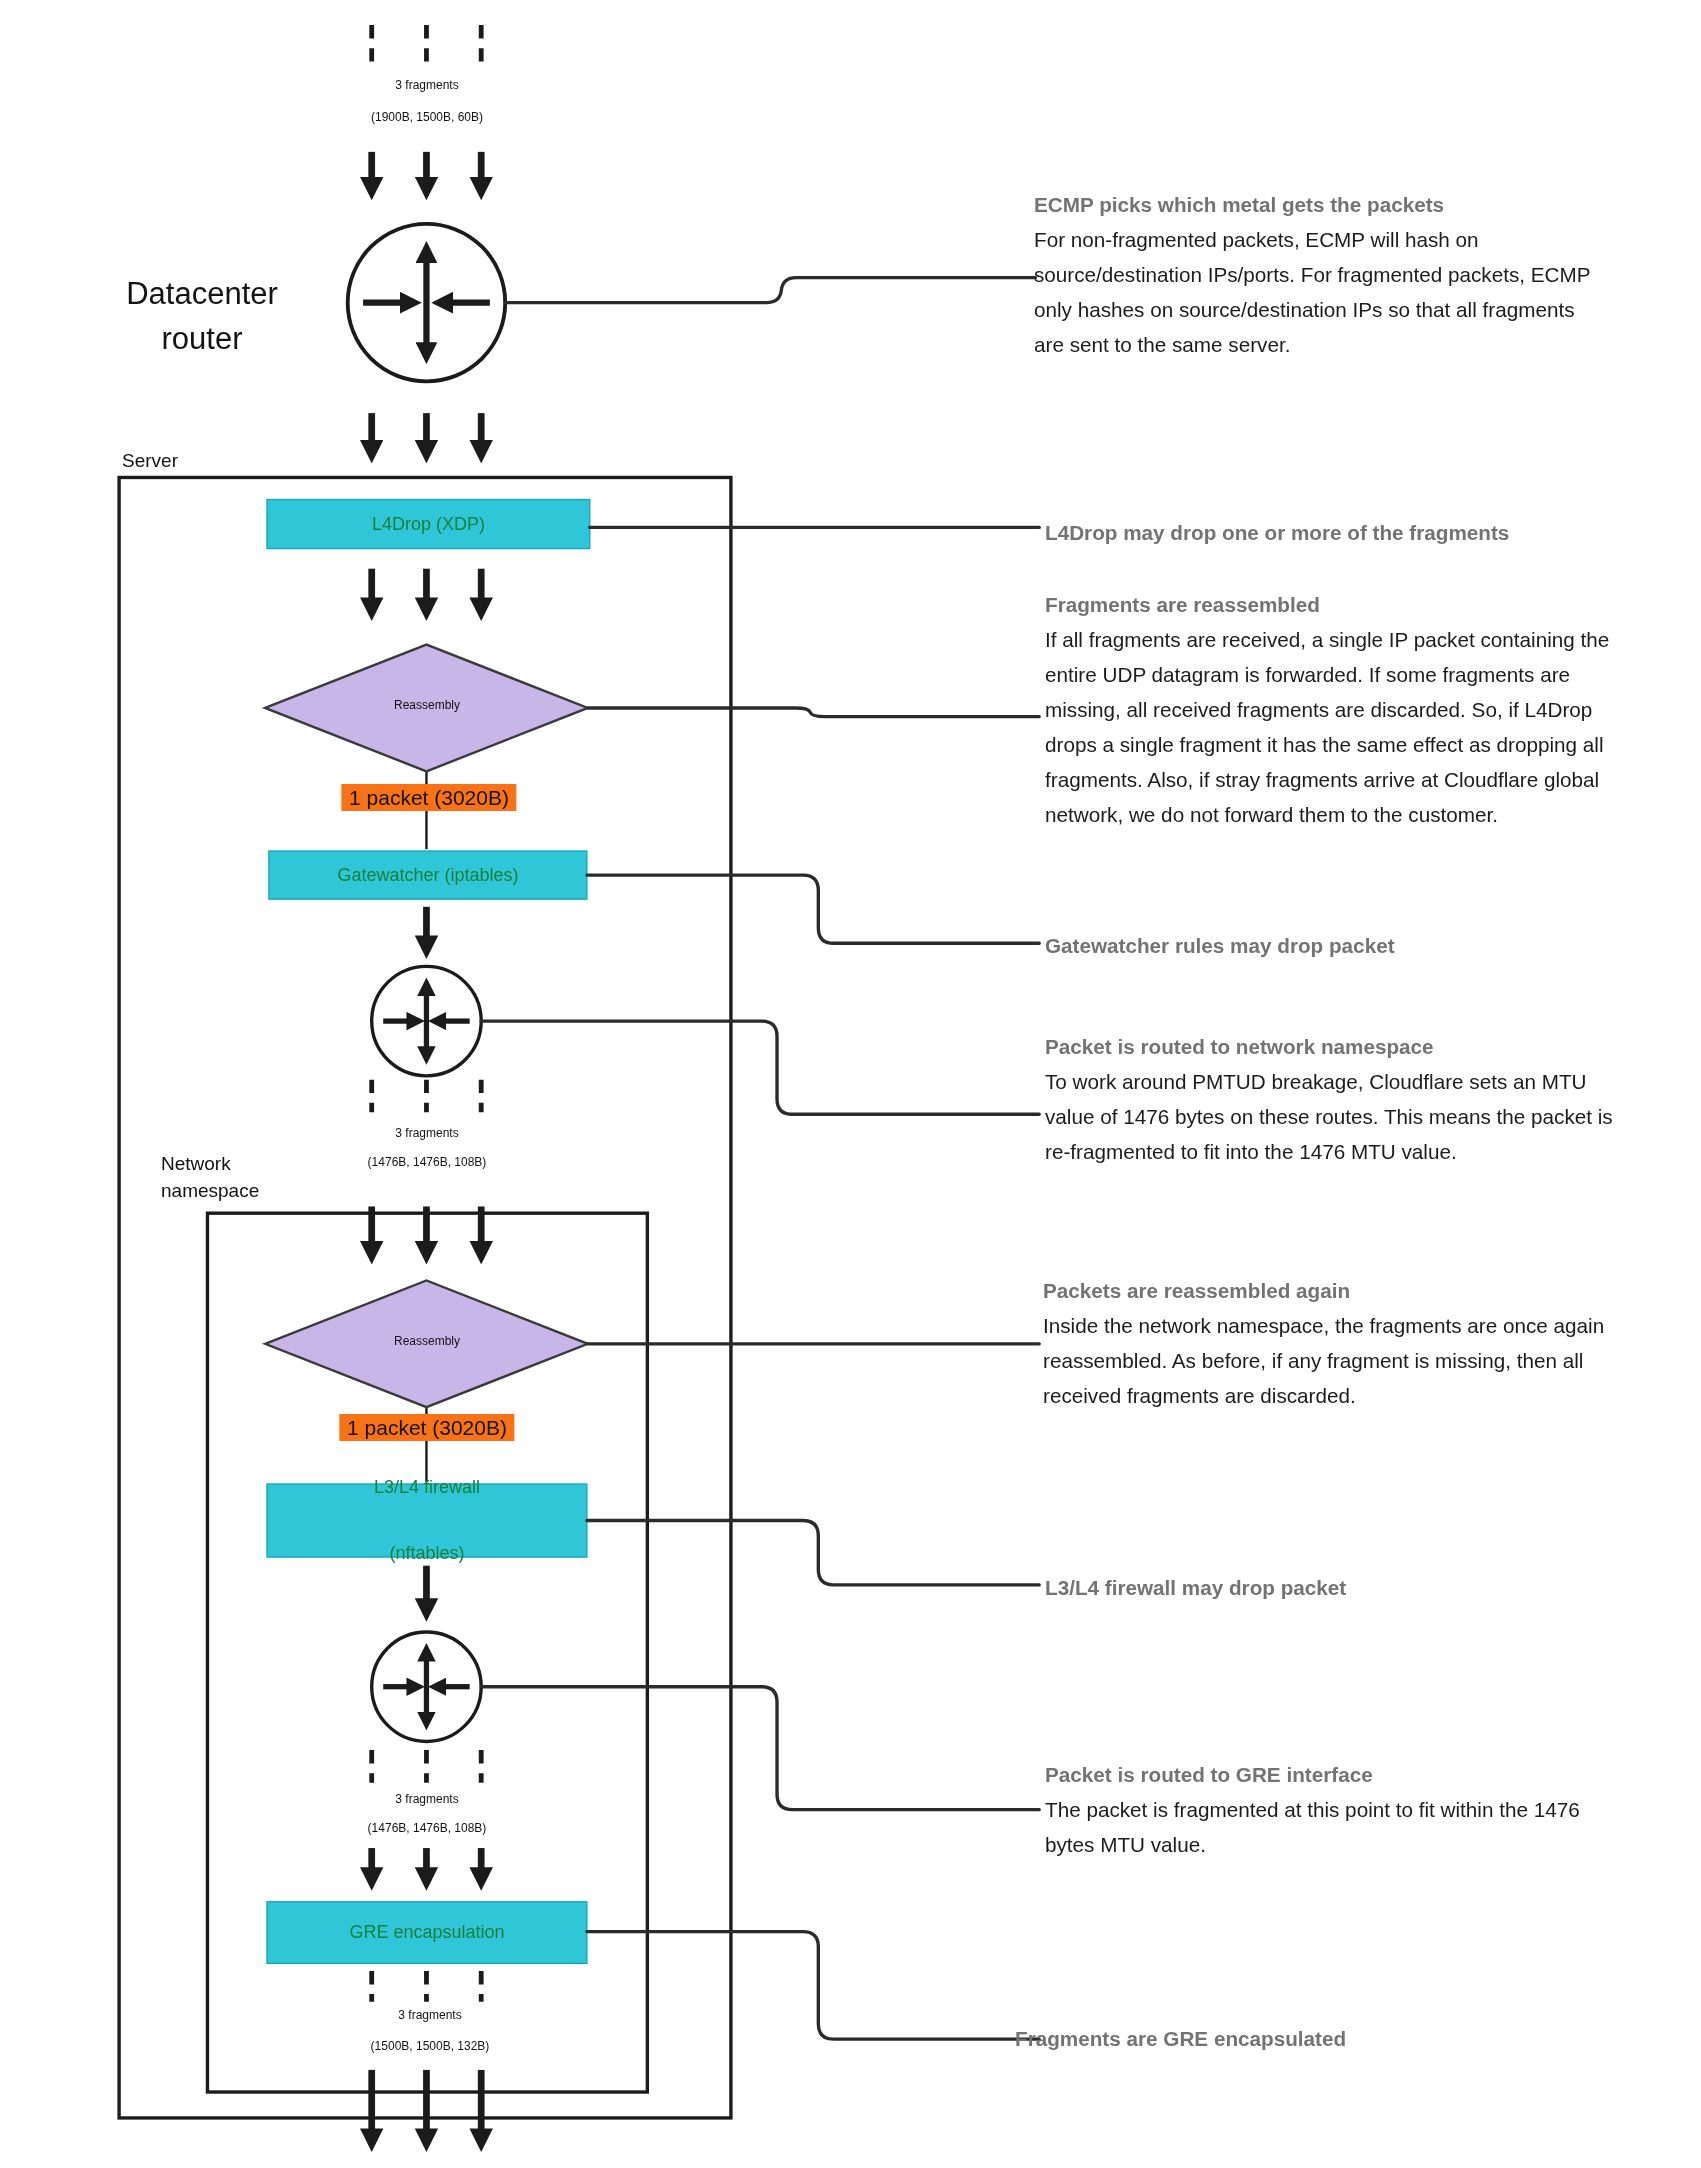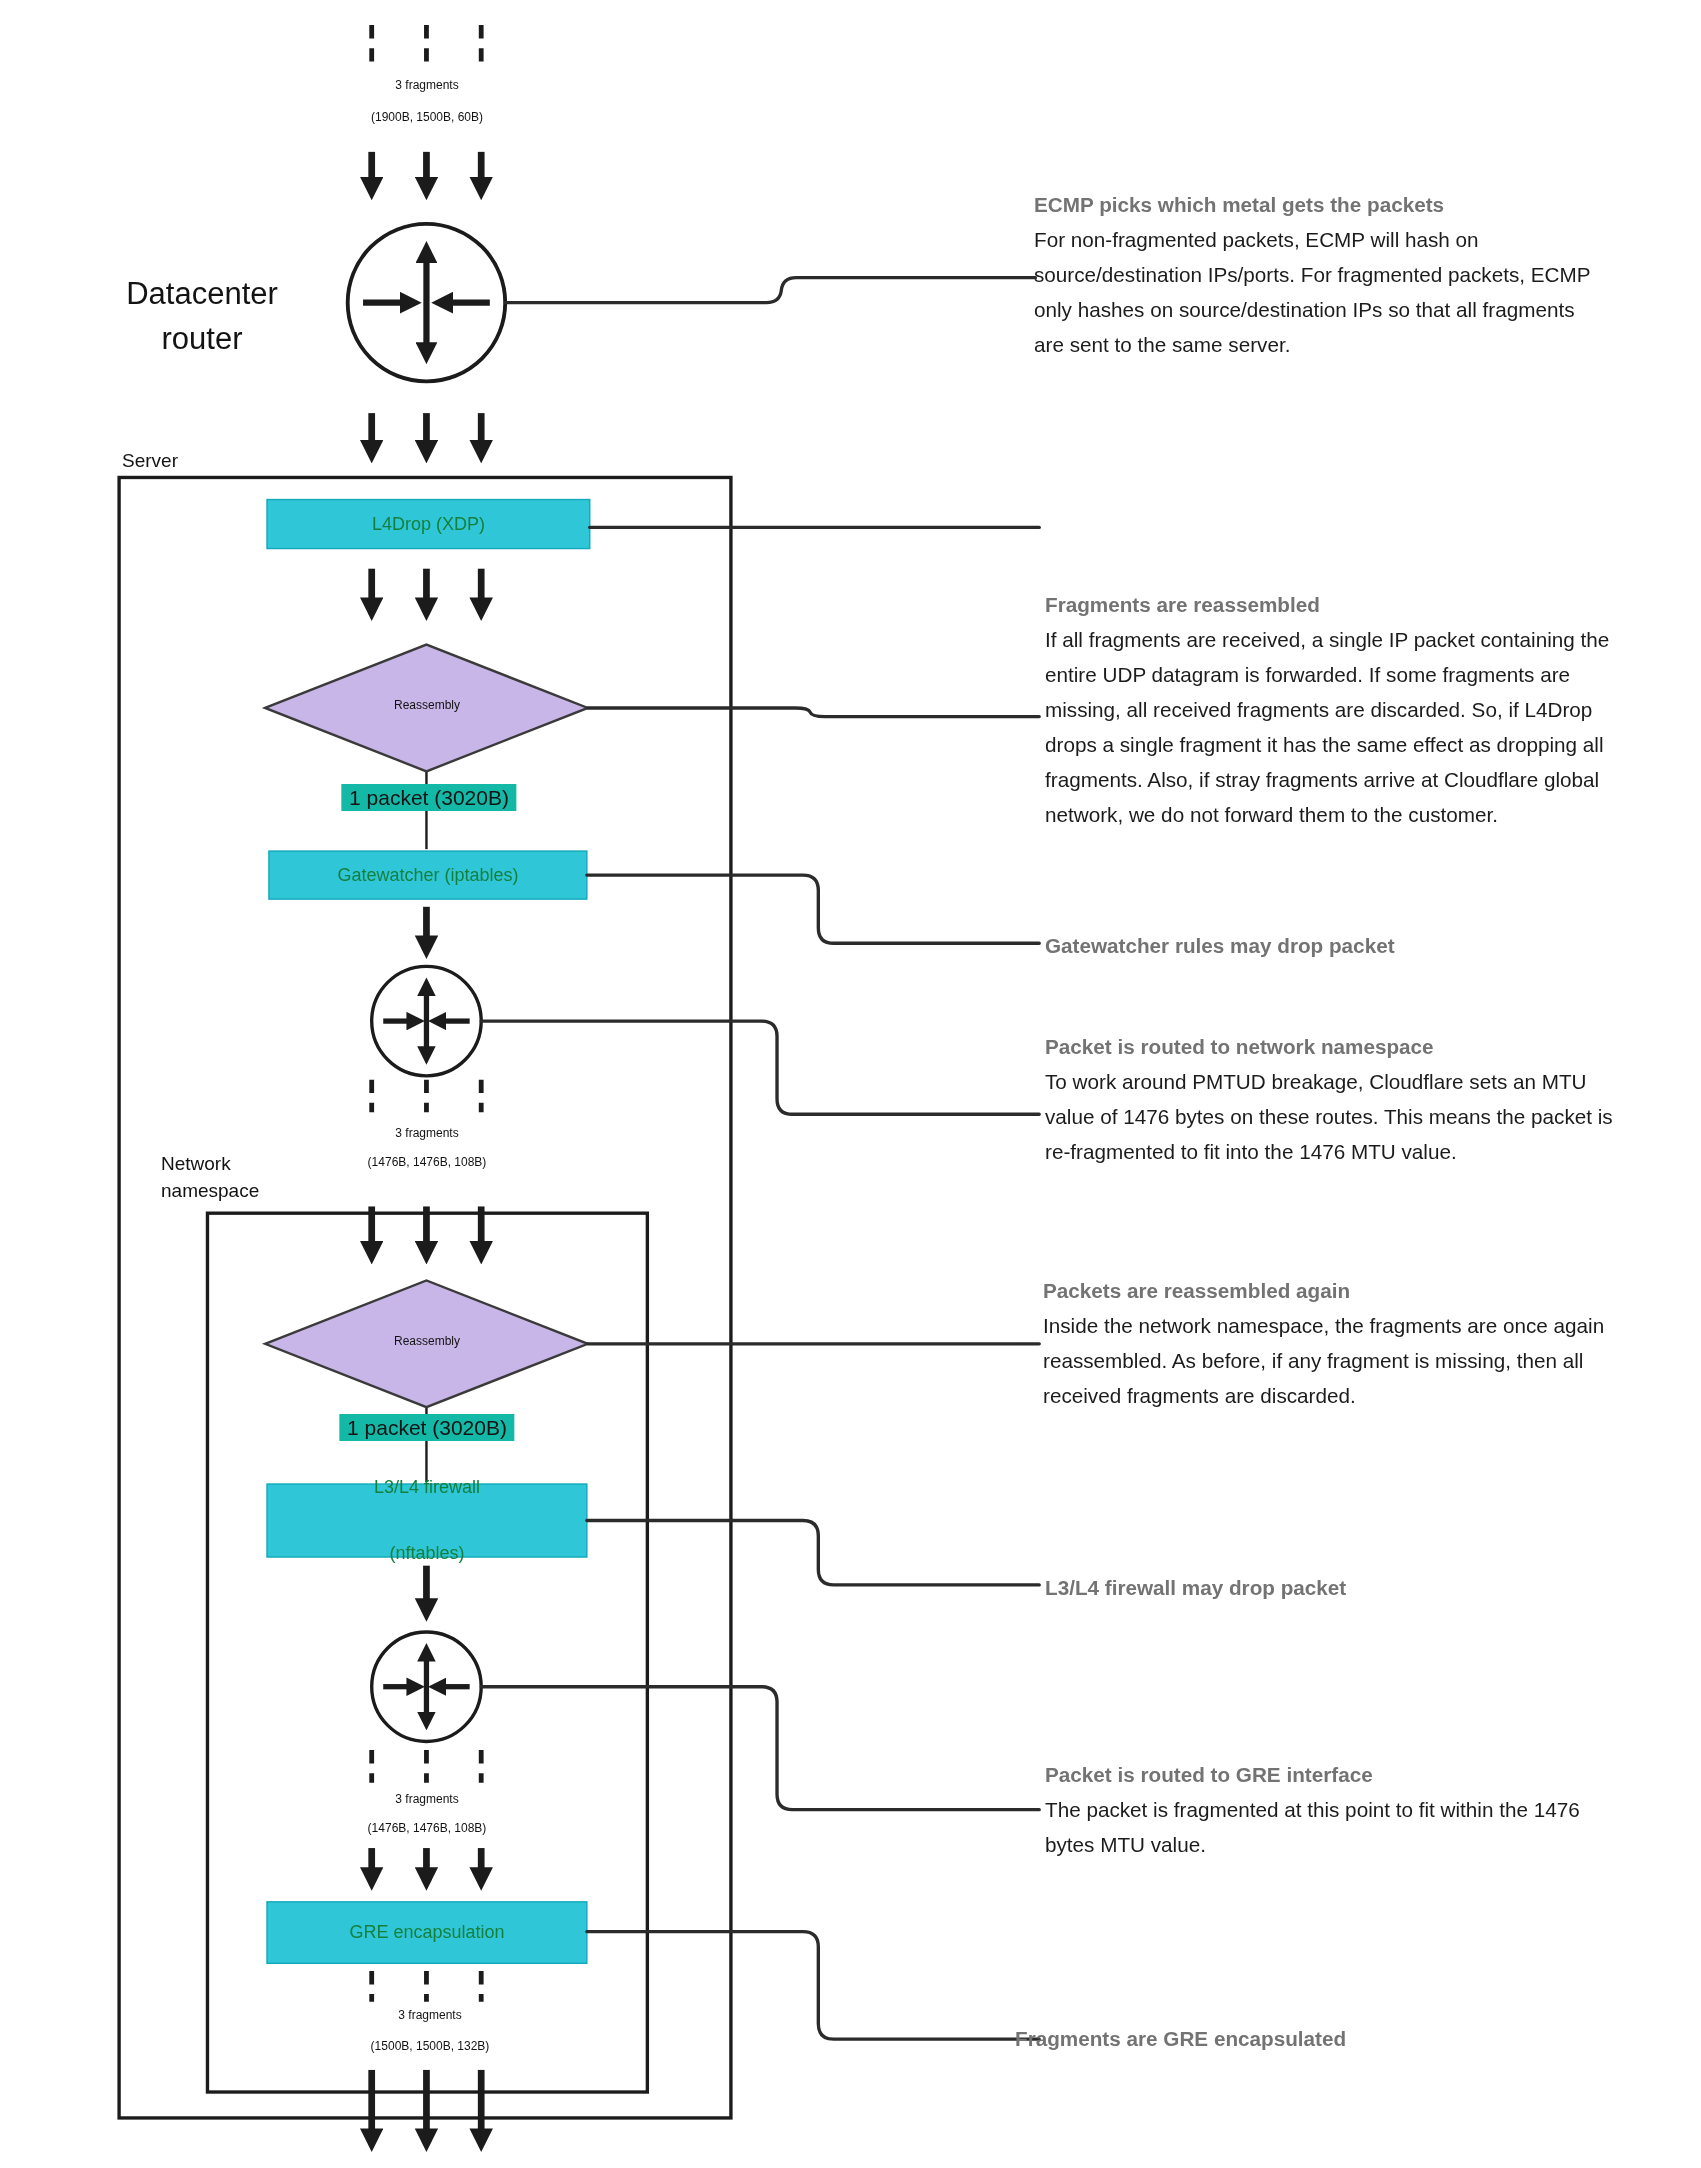--- a/index.html
+++ b/index.html
@@ -13,21 +13,21 @@
     position:relative;width:1701px;height:2168px;background:#ffffff;
     font-family:"Liberation Sans", sans-serif;color:var(--text);overflow:hidden;
   }
   .canvas svg{position:absolute;left:0;top:0;}
   .lbl{position:absolute;white-space:pre-line;}
   .center{transform:translateX(-50%);text-align:center;}
   .fs19{font-size:12px;line-height:1.35;}
   .fs20{font-size:19px;line-height:1.4;}
   .fs22{font-size:21px;line-height:1.3;}
   .fs25{font-size:31px;line-height:1.45;}
-  .whitebg{background:#14b8a6;padding:0 7.7px;}
+  .whitebg{background:#f97316;padding:0 7.7px;}
   .box-label{
     position:absolute;display:flex;flex-direction:column;align-items:center;justify-content:center;
     font-size:18px;line-height:1.5;color:#15803d;text-align:center;
   }
   .ann{position:absolute;width:576px;font-size:20.7px;line-height:35px;color:#1c1c1c;}
   .ann .t{font-weight:bold;color:#737373;}
 </style>
 </head>
 <body>
 
@@ -191,20 +191,23 @@
   <div class="box-label" style="left:267px;top:1902px;width:320px;height:61px;">GRE encapsulation</div>
 
   <div class="lbl center fs19" style="left:430px;top:2007px;">3 fragments</div>
   <div class="lbl center fs19" style="left:430px;top:2038px;">(1500B, 1500B, 132B)</div>
 
   <div class="ann" style="left:1034px;top:187px;">
     <div class="t">ECMP picks which metal gets the packets</div>
     <div class="b">For non-fragmented packets, ECMP will hash on source/destination IPs/ports. For fragmented packets, ECMP only hashes on source/destination IPs so that all fragments are sent to the same server.</div>
   </div>
 
+  <div class="ann" style="left:1045px;top:515px;">
+    <div class="t">L4Drop may drop one or more of the fragments</div>
+  </div>
 
   <div class="ann" style="left:1045px;top:587px;">
     <div class="t">Fragments are reassembled</div>
     <div class="b">If all fragments are received, a single IP packet containing the entire UDP datagram is forwarded. If some fragments are missing, all received fragments are discarded. So, if L4Drop drops a single fragment it has the same effect as dropping all fragments. Also, if stray fragments arrive at Cloudflare global network, we do not forward them to the customer.</div>
   </div>
 
   <div class="ann" style="left:1045px;top:928px;">
     <div class="t">Gatewatcher rules may drop packet</div>
   </div>
 

